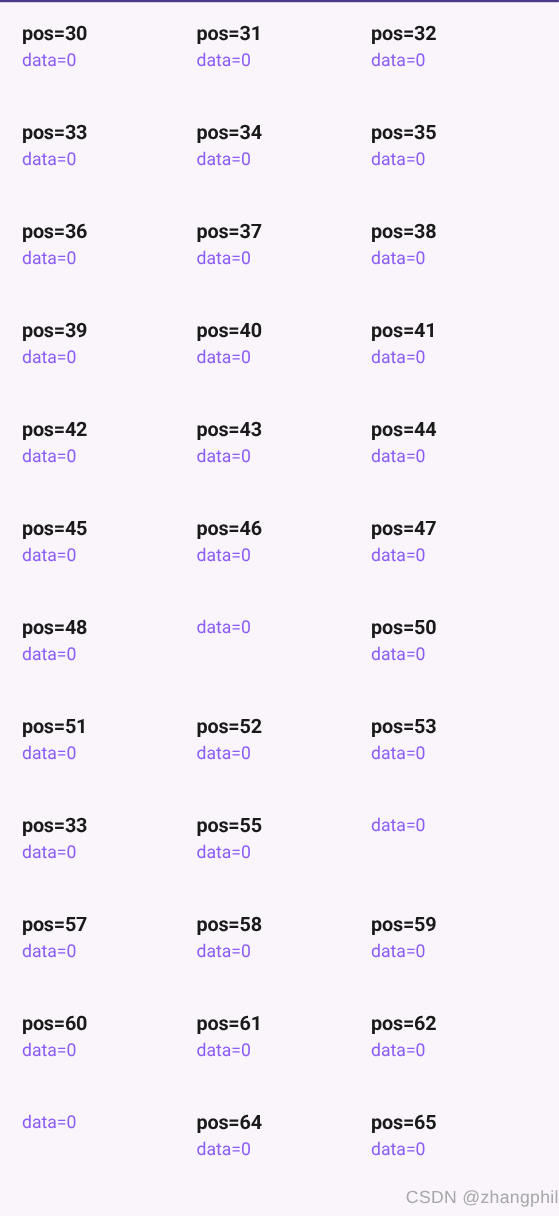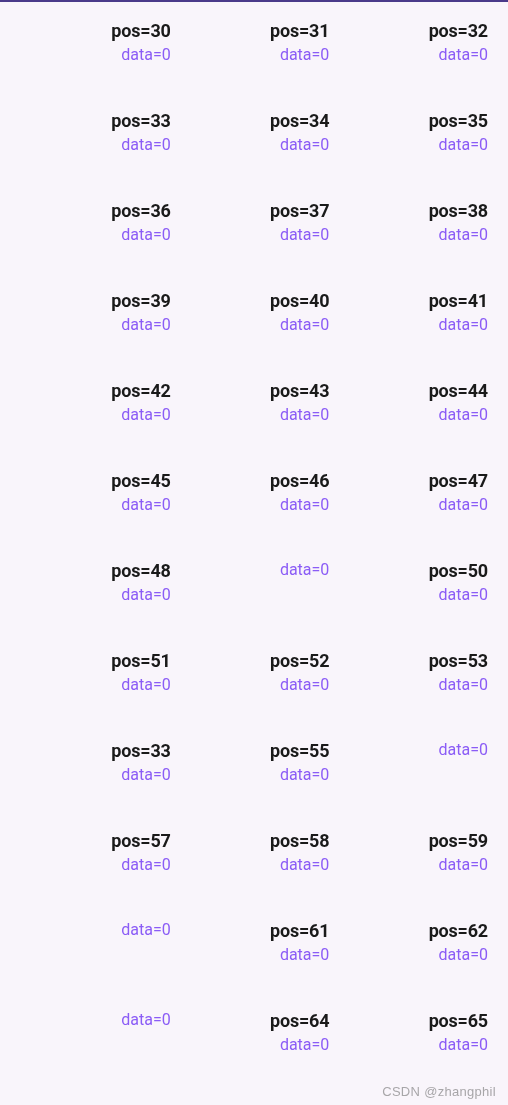--- a/index.html
+++ b/index.html
@@ -20,38 +20,37 @@
       display: grid;
       grid-template-columns: repeat(3, 1fr);
       column-gap: 8px;
       row-gap: 46px;
       padding: 18px 20px 20px 20px;
     }
     .cell {
       display: flex;
       flex-direction: column;
       gap: 4px;
-      align-items: flex-end;
     }
     .pos-line {
       font-weight: 700;
       font-size: 18px;
       color: #1a1a1a;
       letter-spacing: -0.2px;
     }
     .data-line {
       font-weight: 400;
       font-size: 16px;
       color: #8b5cf6;
     }
     .watermark {
       position: absolute;
       bottom: 6px;
-      right: 12px;
-      font-size: 13px;
+      right: 0;
+      font-size: 16px;
       color: rgba(100, 100, 100, 0.55);
       font-family: Arial, sans-serif;
       letter-spacing: 0.3px;
     }
   </style>
 </head>
 <body>
 
 <div class="grid" id="grid">
     <div class="cell">
@@ -166,20 +165,21 @@
     </div>
     <div class="cell">
       <div class="pos-line">pos=58</div>
       <div class="data-line">data=0</div>
     </div>
     <div class="cell">
       <div class="pos-line">pos=59</div>
       <div class="data-line">data=0</div>
     </div>
     <div class="cell">
+      <div class="pos-line">pos=60</div>
       <div class="data-line">data=0</div>
     </div>
     <div class="cell">
       <div class="pos-line">pos=61</div>
       <div class="data-line">data=0</div>
     </div>
     <div class="cell">
       <div class="pos-line">pos=62</div>
       <div class="data-line">data=0</div>
     </div>

